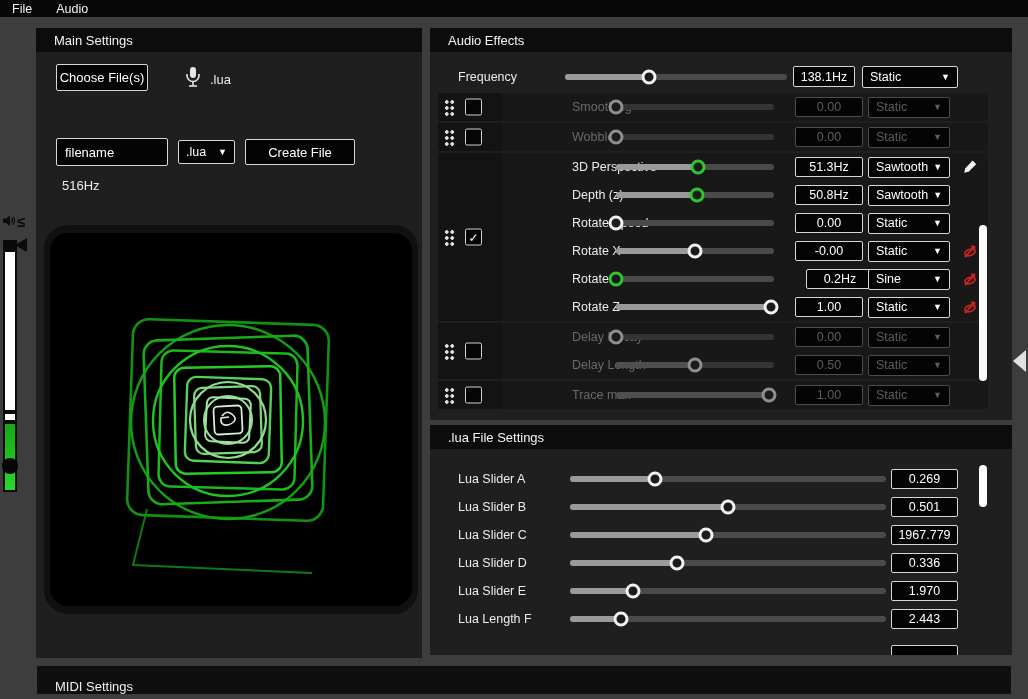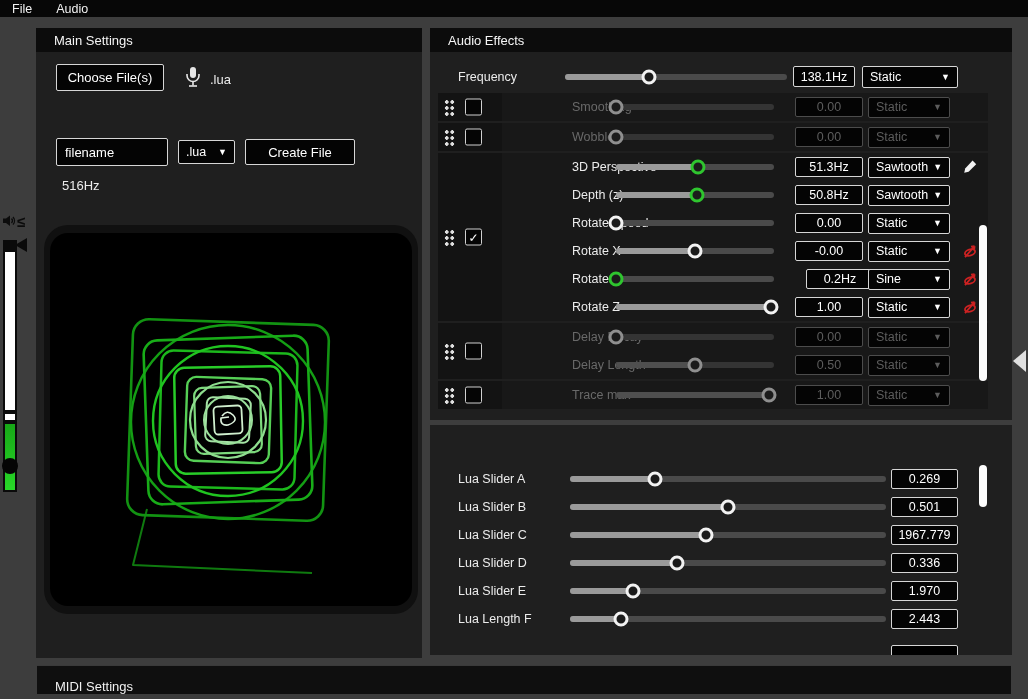--- a/index.html
+++ b/index.html
@@ -118,21 +118,21 @@
     <div class="seg" id="vol-tick2"></div>
     <div class="seg" id="vol-level"></div>
     <div id="vol-knob"></div>
   </div>
 </div>
 
 <div class="panel" id="main-panel">
   <div class="panel-header">
     <span>Main Settings</span>
   </div>
-  <div class="btn" style="left:20px;top:36px;width:108px;height:27px;">Choose File(s)</div>
+  <div class="btn" style="left:20px;top:36px;width:92px;height:27px;">Choose File(s)</div>
   <svg style="position:absolute;left:146px;top:37px;" width="22" height="24" viewBox="0 0 22 24">
     <rect x="8" y="2" width="6" height="11" rx="3" fill="#e6e6e6"></rect>
     <path d="M5 9 v1.5 a6 6 0 0 0 12 0 V9" stroke="#e6e6e6" stroke-width="1.6" fill="none"></path>
     <line x1="11" y1="17" x2="11" y2="20.5" stroke="#e6e6e6" stroke-width="1.6"></line>
     <line x1="7" y1="21" x2="15" y2="21" stroke="#e6e6e6" stroke-width="1.6"></line>
   </svg>
   <span class="small-label" style="left:174px;top:44px;">.lua</span>
   <div class="textbox" style="left:20px;top:110px;width:112px;height:28px;">filename</div>
   <div class="dropdown" style="position:absolute;left:142px;top:112px;width:57px;height:24px;">
     <span>.lua</span>
@@ -373,20 +373,23 @@
               <span class="arrow">▼</span>
             </div>
           </div>
         </div>
       </div>
     </div>
   <div class="scrollbar" id="fx-scroll"></div>
 </div>
 
 <div class="panel" id="lua-panel">
+  <div class="panel-header">
+    <span>.lua File Settings</span>
+  </div>
   <div id="lua-list">
       <div class="lua-row">
         <span class="row-label">Lua Slider A</span>
         <div class="track">
           <div class="fill" style="width: 27%;"></div>
           <div class="thumb" style="left: 27%;"></div>
         </div>
         <div class="vbox">0.269</div>
       </div>
       <div class="lua-row">

